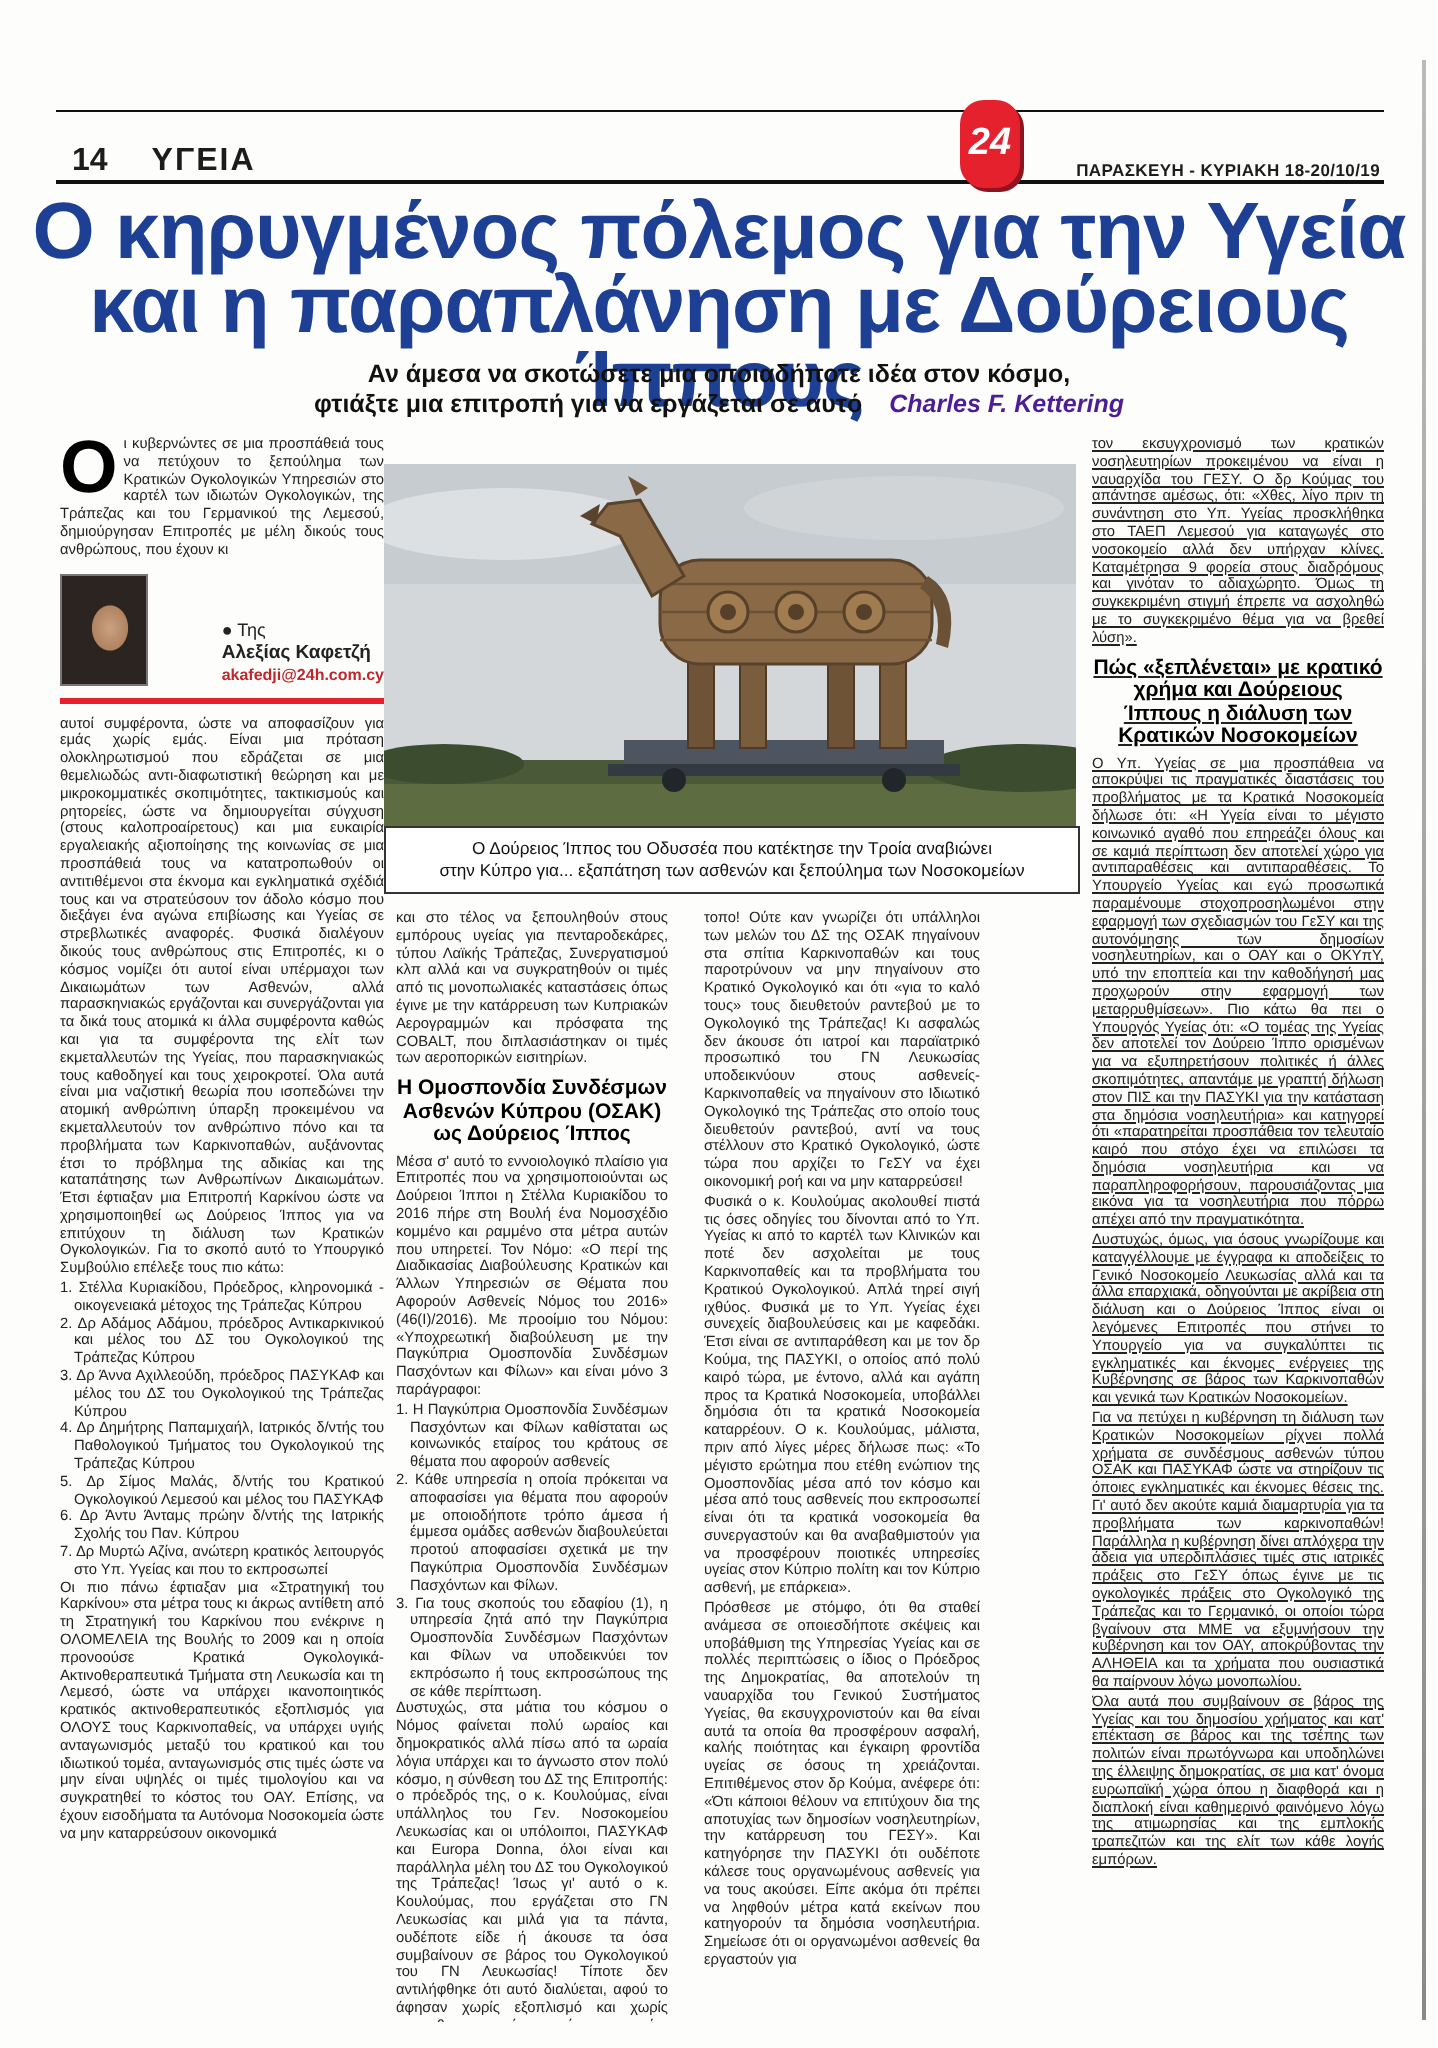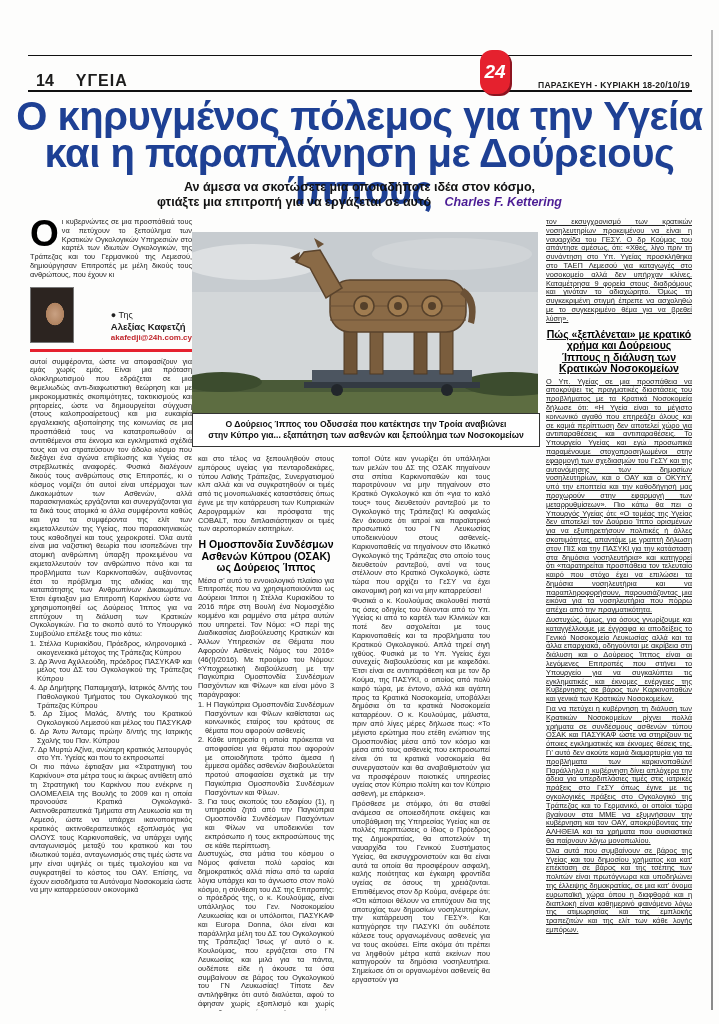--- a/index.html
+++ b/index.html
@@ -28,21 +28,21 @@
   .portrait{width:42px;height:54px;background:
      radial-gradient(ellipse 16px 20px at 24px 26px,#c9a183 0%,#b08360 55%,#2c2420 58%),
      linear-gradient(120deg,#3a332c 0%,#241f1b 45%,#55483a 100%);
      border:1px solid #777;flex:0 0 auto;}
   .by-text{font-size:9px;line-height:11px;}
   .by-name{font-weight:bold;font-size:9.5px;}
   .by-mail{color:#c0272d;font-weight:bold;font-size:8px;}
   .redrule{height:3px;background:#e5212e;margin:2px 0 6px 0;}
   
   #photo{left:192px;top:232px;width:346px;height:181px;background:linear-gradient(#c6cbcf 0%,#dcdfe1 55%,#e9eae8 100%);overflow:hidden;}
-  #caption{left:192px;top:413px;width:346px;height:32px;border:1px solid #333;background:#fff;display:flex;flex-direction:column;justify-content:center;text-align:center;font-size:8.6px;font-weight:bold;line-height:11px;color:#111;}
+  #caption{left:192px;top:413px;width:346px;height:32px;border:1px solid #333;background:#fff;display:flex;flex-direction:column;justify-content:center;text-align:center;font-size:8.6px;font-weight:normal;line-height:11px;color:#111;}
   .edge{position:absolute;right:6px;top:30px;bottom:14px;width:2px;background:linear-gradient(#bbb,#8a8a8a);}
 </style>
 </head>
 <body>
 
 <div id="masthead" class="abs">
   <div class="mh-row">
     <span class="mh-page">14</span>
     <span class="mh-section">ΥΓΕΙΑ</span>
     <span class="mh-logo">24</span>
@@ -69,20 +69,21 @@
     <div class="portrait"></div>
     <div class="by-text">
       <div>● Της</div>
       <div class="by-name">Αλεξίας Καφετζή</div>
       <div class="by-mail">akafedji@24h.com.cy</div>
     </div>
   </div>
   <div class="redrule"></div>
   <p>αυτοί συμφέροντα, ώστε να αποφασίζουν για εμάς χωρίς εμάς. Είναι μια πρόταση ολοκληρωτισμού που εδράζεται σε μια θεμελιωδώς αντι-διαφωτιστική θεώρηση και με μικροκομματικές σκοπιμότητες, τακτικισμούς και ρητορείες, ώστε να δημιουργείται σύγχυση (στους καλοπροαίρετους) και μια ευκαιρία εργαλειακής αξιοποίησης της κοινωνίας σε μια προσπάθειά τους να κατατροπωθούν οι αντιτιθέμενοι στα έκνομα και εγκληματικά σχέδιά τους και να στρατεύσουν τον άδολο κόσμο που διεξάγει ένα αγώνα επιβίωσης και Υγείας σε στρεβλωτικές αναφορές. Φυσικά διαλέγουν δικούς τους ανθρώπους στις Επιτροπές, κι ο κόσμος νομίζει ότι αυτοί είναι υπέρμαχοι των Δικαιωμάτων των Ασθενών, αλλά παρασκηνιακώς εργάζονται και συνεργάζονται για τα δικά τους ατομικά κι άλλα συμφέροντα καθώς και για τα συμφέροντα της ελίτ των εκμεταλλευτών της Υγείας, που παρασκηνιακώς τους καθοδηγεί και τους χειροκροτεί. Όλα αυτά είναι μια ναζιστική θεωρία που ισοπεδώνει την ατομική ανθρώπινη ύπαρξη προκειμένου να εκμεταλλευτούν τον ανθρώπινο πόνο και τα προβλήματα των Καρκινοπαθών, αυξάνοντας έτσι το πρόβλημα της αδικίας και της καταπάτησης των Ανθρωπίνων Δικαιωμάτων. Έτσι έφτιαξαν μια Επιτροπή Καρκίνου ώστε να χρησιμοποιηθεί ως Δούρειος Ίππος για να επιτύχουν τη διάλυση των Κρατικών Ογκολογικών. Για το σκοπό αυτό το Υπουργικό Συμβούλιο επέλεξε τους πιο κάτω:</p>
   <div class="li">1. Στέλλα Κυριακίδου, Πρόεδρος, κληρονομικά - οικογενειακά μέτοχος της Τράπεζας Κύπρου</div>
+  <div class="li">2. Δρ Αδάμος Αδάμου, πρόεδρος Αντικαρκινικού και μέλος του ΔΣ του Ογκολογικού της Τράπεζας Κύπρου</div>
   <div class="li">3. Δρ Άννα Αχιλλεούδη, πρόεδρος ΠΑΣΥΚΑΦ και μέλος του ΔΣ του Ογκολογικού της Τράπεζας Κύπρου</div>
   <div class="li">4. Δρ Δημήτρης Παπαμιχαήλ, Ιατρικός δ/ντής του Παθολογικού Τμήματος του Ογκολογικού της Τράπεζας Κύπρου</div>
   <div class="li">5. Δρ Σίμος Μαλάς, δ/ντής του Κρατικού Ογκολογικού Λεμεσού και μέλος του ΠΑΣΥΚΑΦ</div>
   <div class="li">6. Δρ Άντυ Άνταμς πρώην δ/ντής της Ιατρικής Σχολής του Παν. Κύπρου</div>
   <div class="li">7. Δρ Μυρτώ Αζίνα, ανώτερη κρατικός λειτουργός στο Υπ. Υγείας και που το εκπροσωπεί</div>
   <p>Οι πιο πάνω έφτιαξαν μια «Στρατηγική του Καρκίνου» στα μέτρα τους κι άκρως αντίθετη από τη Στρατηγική του Καρκίνου που ενέκρινε η ΟΛΟΜΕΛΕΙΑ της Βουλής το 2009 και η οποία προνοούσε Κρατικά Ογκολογικά-Ακτινοθεραπευτικά Τμήματα στη Λευκωσία και τη Λεμεσό, ώστε να υπάρχει ικανοποιητικός κρατικός ακτινοθεραπευτικός εξοπλισμός για ΟΛΟΥΣ τους Καρκινοπαθείς, να υπάρχει υγιής ανταγωνισμός μεταξύ του κρατικού και του ιδιωτικού τομέα, ανταγωνισμός στις τιμές ώστε να μην είναι υψηλές οι τιμές τιμολογίου και να συγκρατηθεί το κόστος του ΟΑΥ. Επίσης, να έχουν εισοδήματα τα Αυτόνομα Νοσοκομεία ώστε να μην καταρρεύσουν οικονομικά</p>
 </div>
 
 <div id="photo" class="abs">
   <svg width="346" height="181" viewBox="0 0 346 181">

